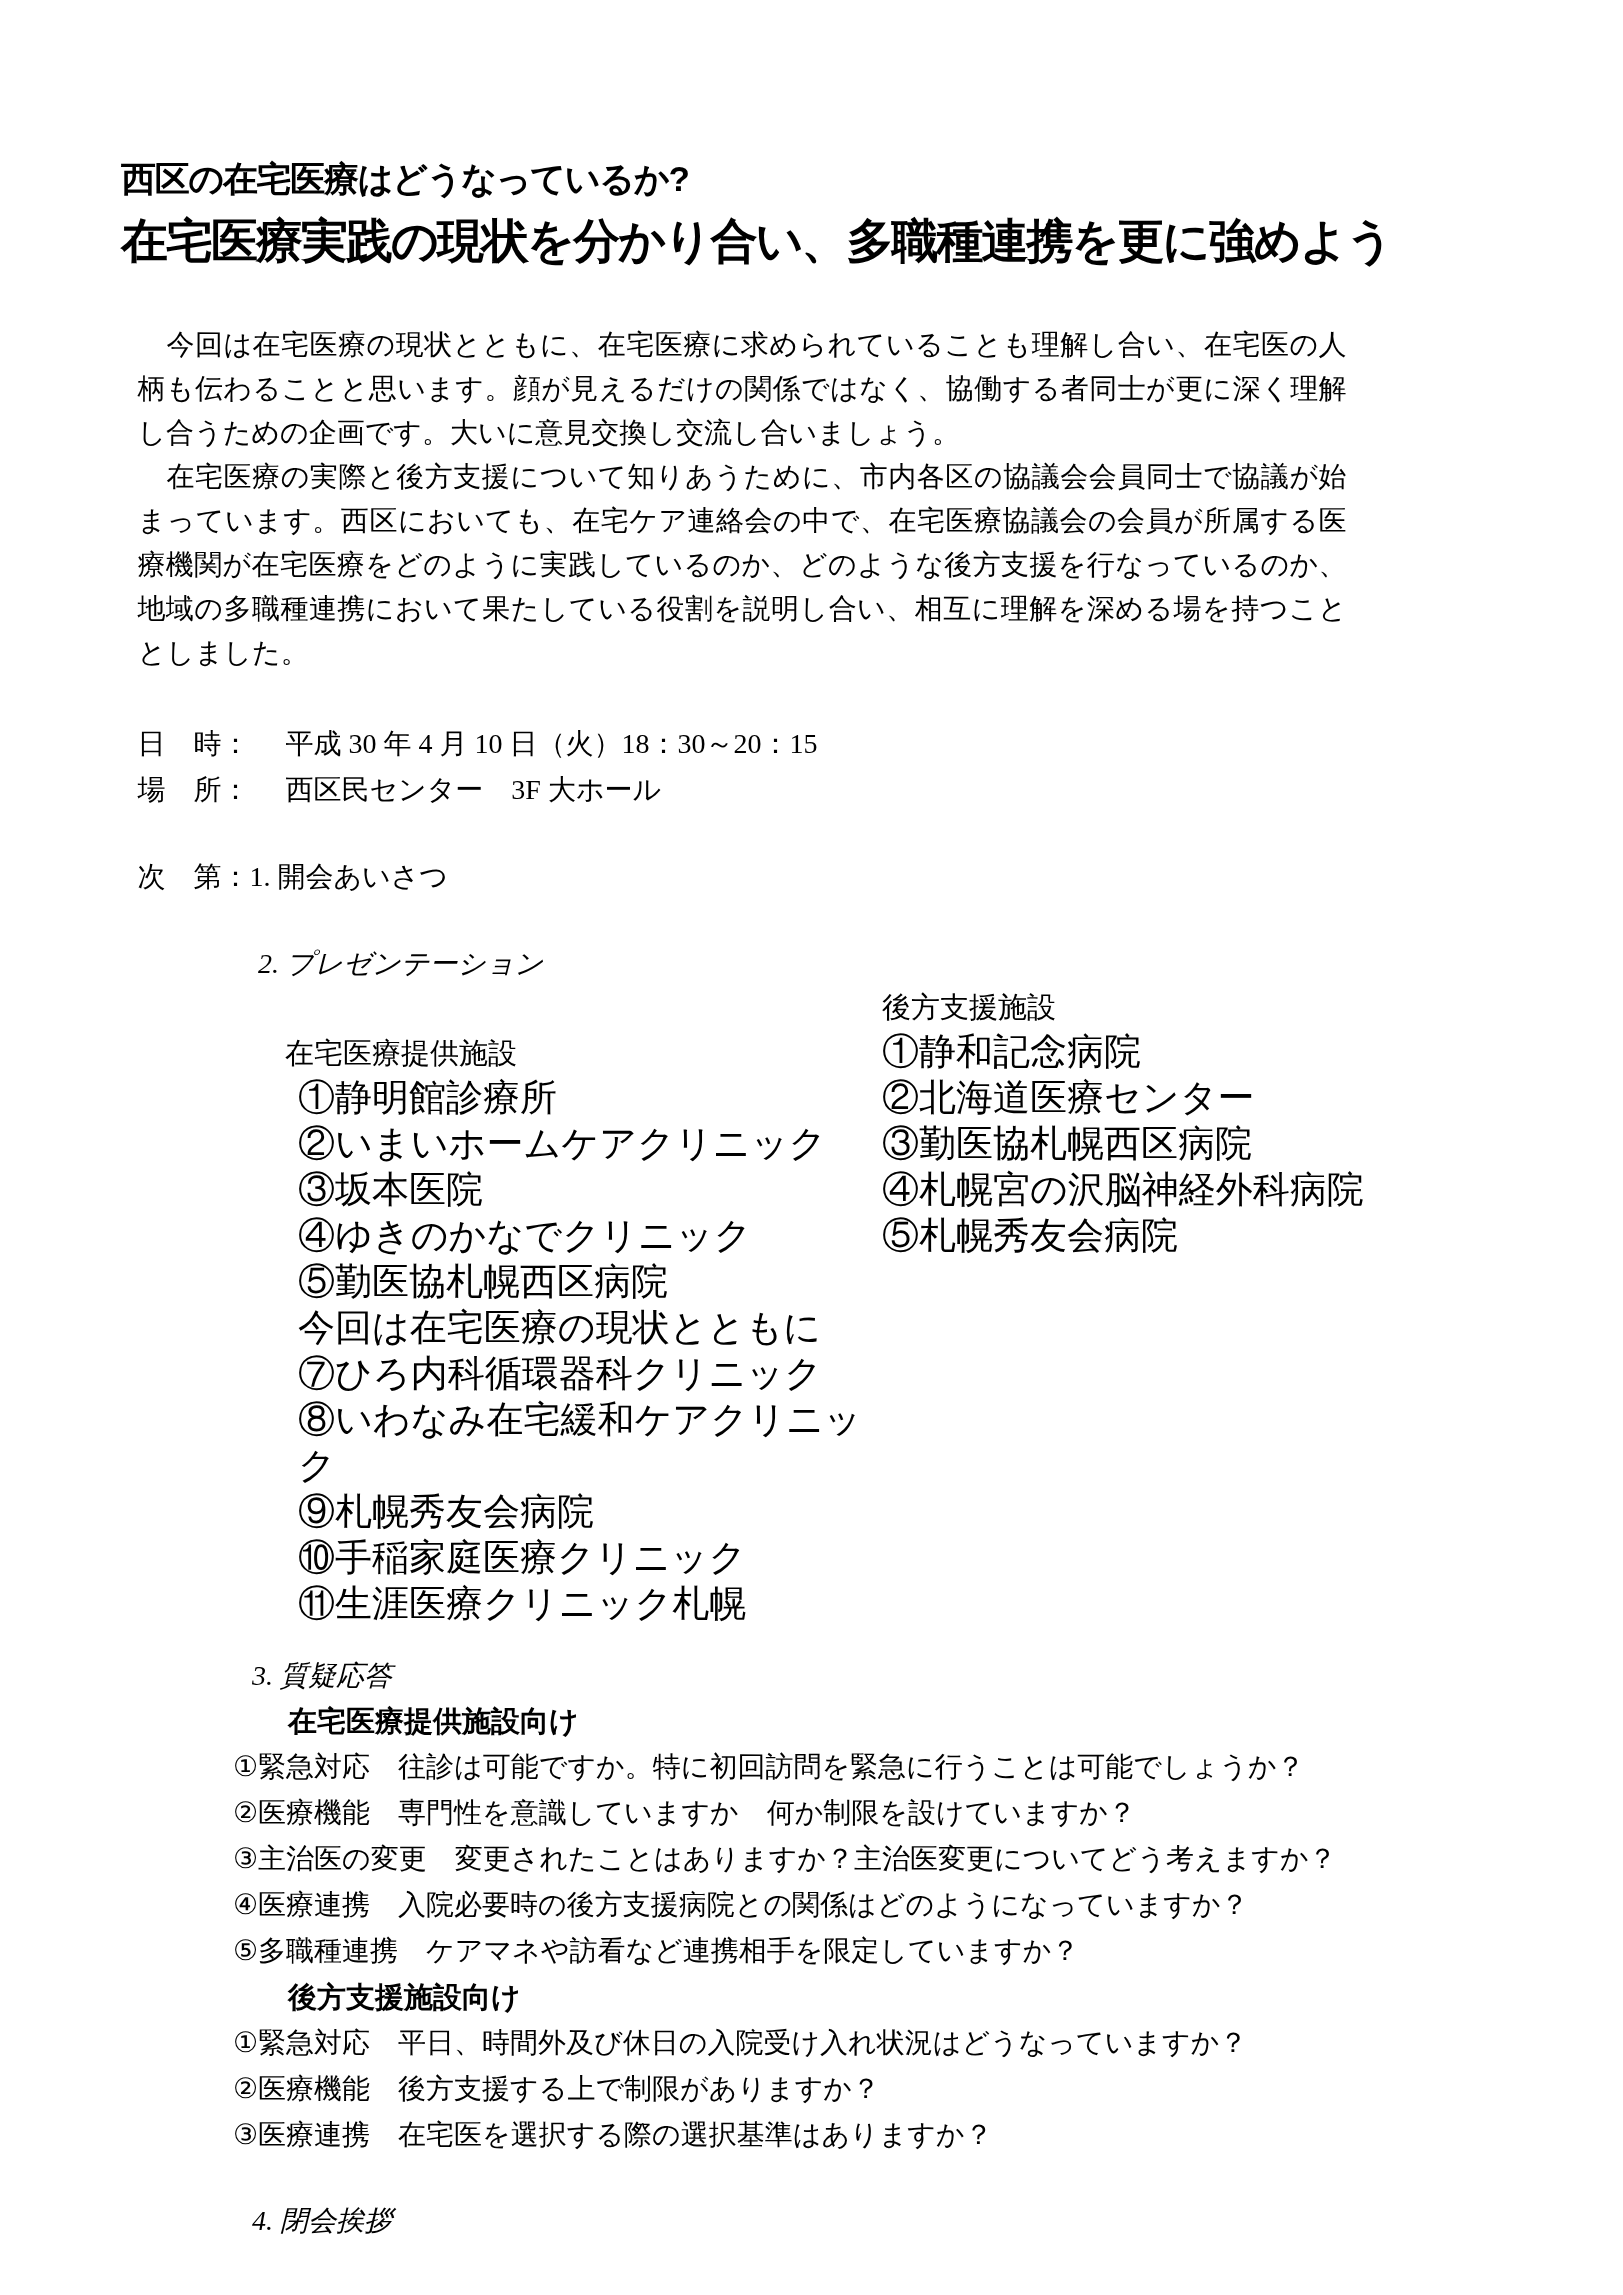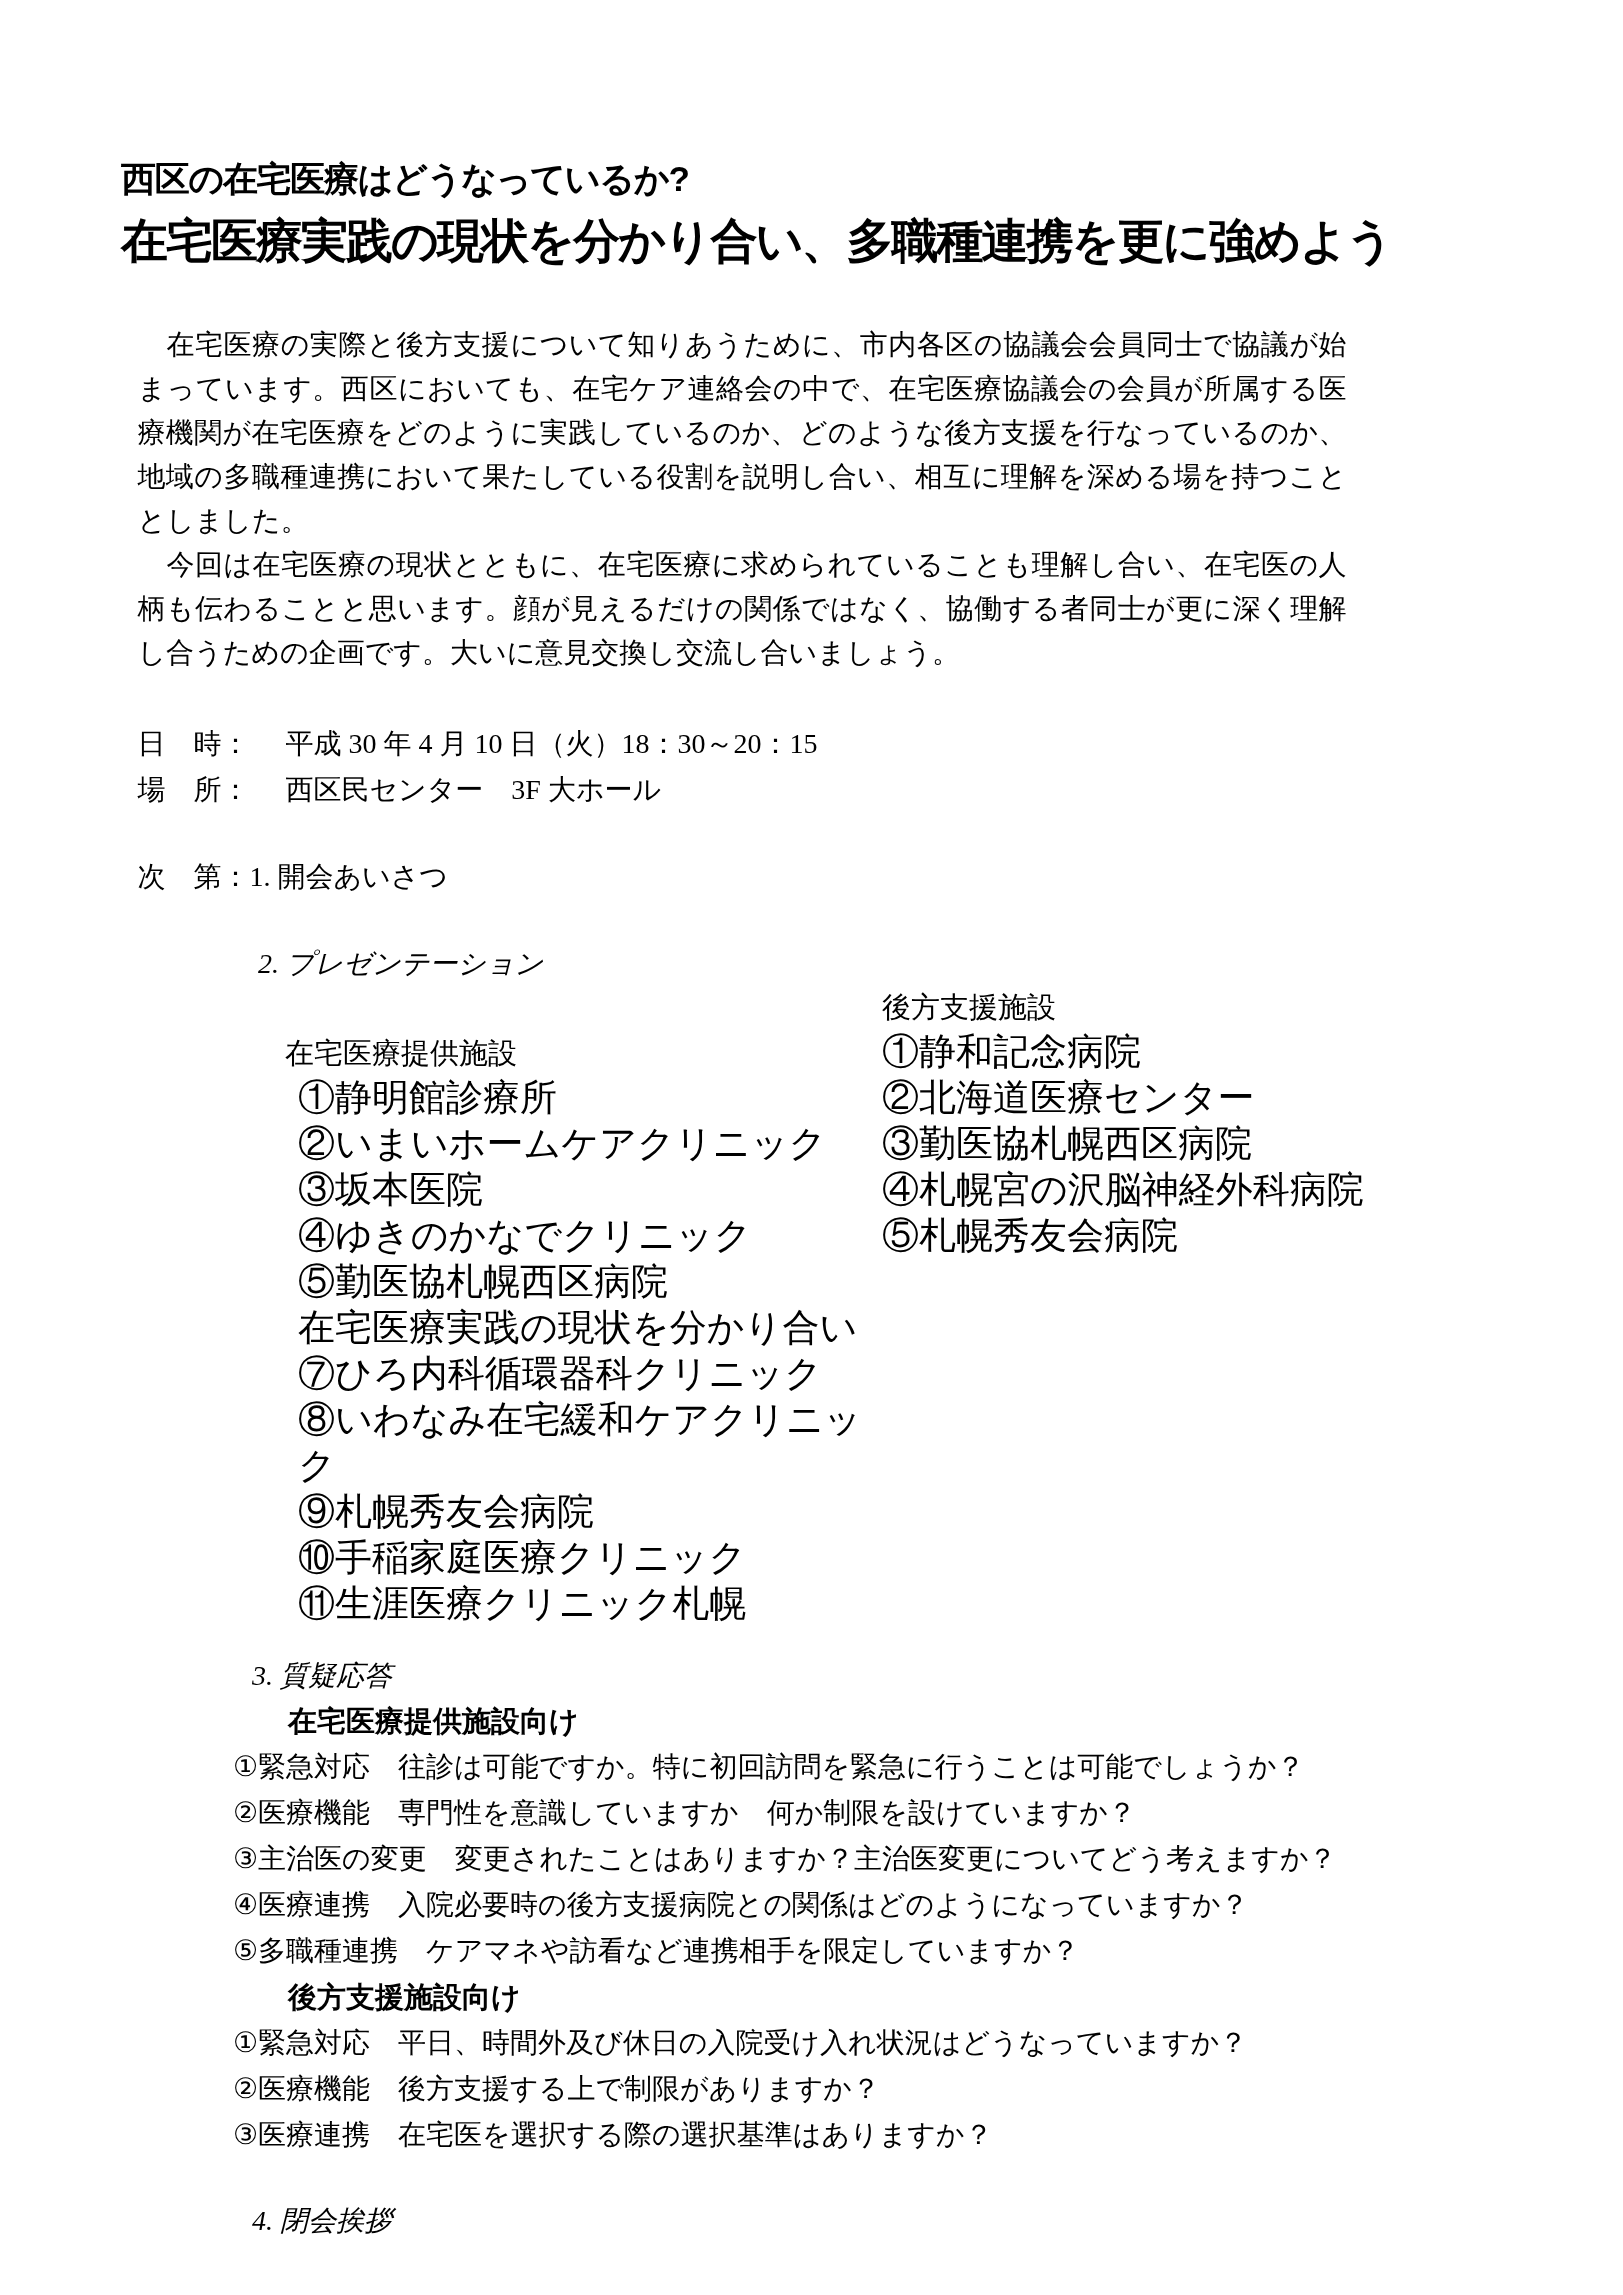--- a/index.html
+++ b/index.html
@@ -91,22 +91,22 @@
 <body>
 
 <div class="page">
   <div class="content">
 
     <div class="doc-subtitle">西区の在宅医療はどうなっているか?</div>
 
     <div class="doc-title">在宅医療実践の現状を分かり合い、多職種連携を更に強めよう</div>
 
     <section class="intro">
+      <p>今回は在宅医療の現状とともに、在宅医療に求められていることも理解し合い、在宅医の人柄も伝わることと思います。顔が見えるだけの関係ではなく、協働する者同士が更に深く理解し合うための企画です。大いに意見交換し交流し合いましょう。</p>
       <p>在宅医療の実際と後方支援について知りあうために、市内各区の協議会会員同士で協議が始まっています。西区においても、在宅ケア連絡会の中で、在宅医療協議会の会員が所属する医療機関が在宅医療をどのように実践しているのか、どのような後方支援を行なっているのか、地域の多職種連携において果たしている役割を説明し合い、相互に理解を深める場を持つこととしました。</p>
-      <p>今回は在宅医療の現状とともに、在宅医療に求められていることも理解し合い、在宅医の人柄も伝わることと思います。顔が見えるだけの関係ではなく、協働する者同士が更に深く理解し合うための企画です。大いに意見交換し交流し合いましょう。</p>
     </section>
 
     <section class="event">
       <div class="event-row">
         <span class="event-label">日　時：</span>
         <span class="event-value">平成 30 年 4 月 10 日（火）18：30～20：15</span>
       </div>
       <div class="event-row">
         <span class="event-label">場　所：</span>
         <span class="event-value">西区民センター　3F 大ホール</span>
@@ -123,21 +123,21 @@
 
       <div class="columns">
         <div class="col-left">
           <div class="col-header">在宅医療提供施設</div>
           <ul class="facility-list">
               <li class="facility-item">①静明館診療所</li>
               <li class="facility-item">②いまいホームケアクリニック</li>
               <li class="facility-item">③坂本医院</li>
               <li class="facility-item">④ゆきのかなでクリニック</li>
               <li class="facility-item">⑤勤医協札幌西区病院</li>
-              <li class="facility-item">在宅医療実践の現状を分かり合い</li>
+              <li class="facility-item">今回は在宅医療の現状とともに</li>
               <li class="facility-item">⑦ひろ内科循環器科クリニック</li>
               <li class="facility-item">⑧いわなみ在宅緩和ケアクリニック</li>
               <li class="facility-item">⑨札幌秀友会病院</li>
               <li class="facility-item">⑩手稲家庭医療クリニック</li>
               <li class="facility-item">⑪生涯医療クリニック札幌</li>
             </ul>
         </div>
         <div class="col-right">
           <div class="col-header">後方支援施設</div>
           <ul class="facility-list">

